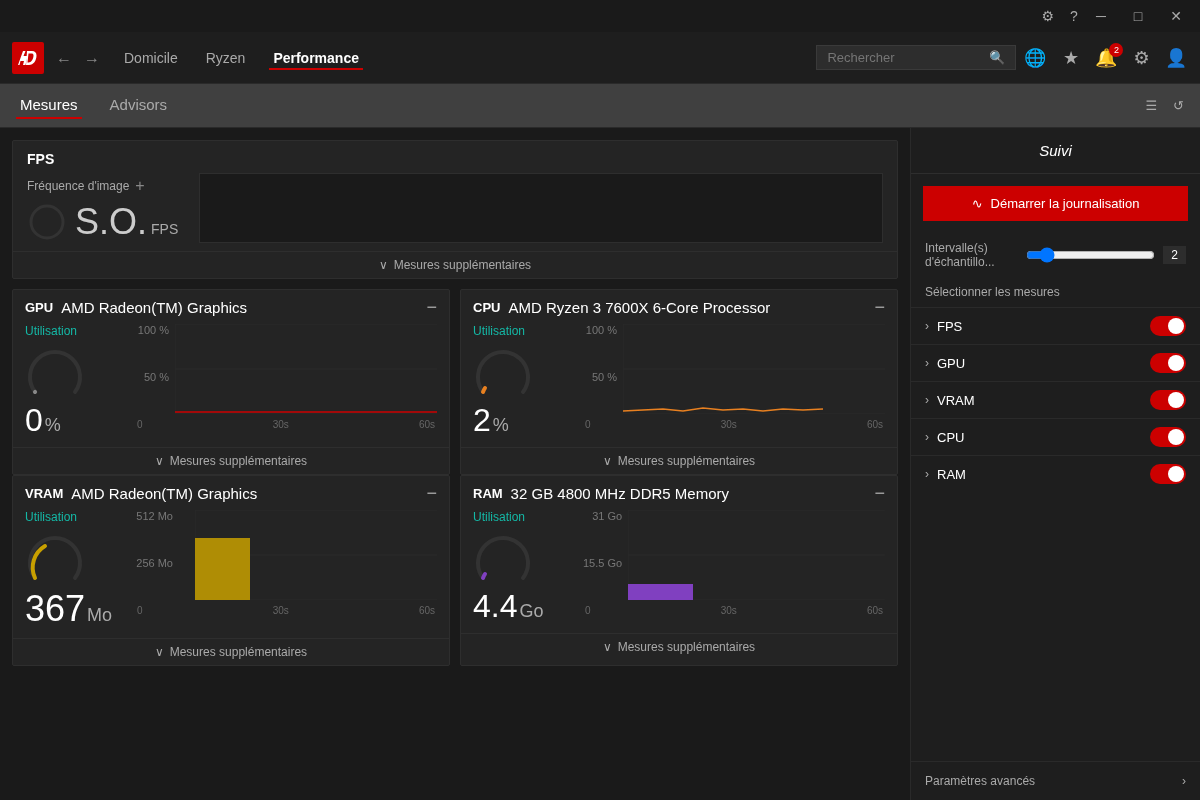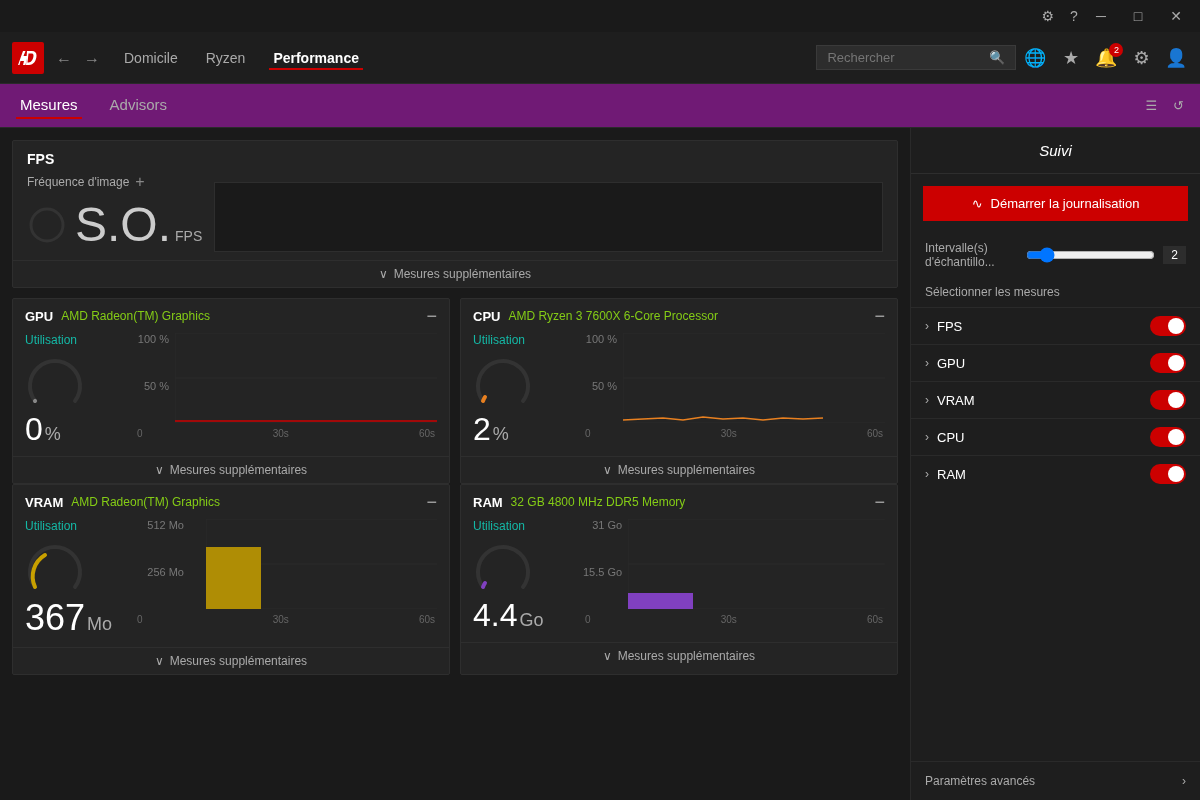--- a/index.html
+++ b/index.html
@@ -19,21 +19,21 @@
     .nav-links { display: flex; gap: 20px; margin-left: 8px; }
     .nav-link { color: #aaa; cursor: pointer; padding: 4px; font-size: 14px; }
     .nav-link.active { color: #fff; font-weight: 600; border-bottom: 2px solid #cc0000; padding-bottom: 2px; }
     .nav-search { margin-left: auto; display: flex; align-items: center; background: #2d2d2d; border: 1px solid #3a3a3a; padding: 4px 10px; gap: 20px; width: 200px; }
     .nav-search input { background: transparent; border: none; outline: none; color: #fff; font-size: 13px; width: 100%; }
     .nav-right-icons { display: flex; gap: 16px; align-items: center; color: #aaa; }
     .nav-icon { cursor: pointer; font-size: 18px; position: relative; }
     .badge { position: absolute; top: -4px; right: -6px; background: #cc0000; color: #fff; font-size: 9px; width: 14px; height: 14px; border-radius: 50%; display: flex; align-items: center; justify-content: center; }
 
     
-    .subnav { background: #701a75; display: flex; align-items: center; height: 44px; padding: 0 16px; border-bottom: 1px solid #2a2a2a; justify-content: space-between; }
+    .subnav { background: #404040; display: flex; align-items: center; height: 44px; padding: 0 16px; border-bottom: 1px solid #2a2a2a; justify-content: space-between; }
     .subnav-left { display: flex; gap: 24px; }
     .subnav-link { color: #aaa; cursor: pointer; padding: 4px; font-size: 15px; }
     .subnav-link.active { color: #fff; border-bottom: 2px solid #cc0000; }
     .subnav-right { display: flex; gap: 16px; color: #aaa; }
 
     
     .main { display: flex; height: calc(800px - 32px - 52px - 44px); }
     .content { flex: 1; overflow-y: auto; padding: 12px; background: #1a1a1a; }
     .sidebar { width: 290px; background: #1e1e1e; border-left: 1px solid #2a2a2a; display: flex; flex-direction: column; overflow-y: auto; }
 
@@ -44,21 +44,21 @@
 
     
     .fps-panel { }
     .more-btn { display: flex; align-items: center; justify-content: center; gap: 6px; padding: 6px; color: #aaa; font-size: 12px; cursor: pointer; border-top: 1px solid #2e2e2e; }
 
     
     .grid-row { display: grid; grid-template-columns: 1fr 1fr; gap: 10px; }
     .metric-panel { background: #242424; border: 1px solid #2e2e2e; border-radius: 2px; }
     .metric-header { display: flex; align-items: center; padding: 8px 12px; gap: 8px; }
     .metric-tag { font-weight: 700; color: #fff; font-size: 13px; }
-    .metric-name { color: #84cc16; font-size: 12px; }
+    .metric-name { color: #ffffff; font-size: 15px; }
     .metric-minimize { margin-left: auto; color: #aaa; cursor: pointer; font-size: 18px; line-height: 1; }
     .metric-body { display: flex; padding: 0 12px 8px; gap: 10px; }
     .metric-left { display: flex; flex-direction: column; justify-content: space-between; min-width: 100px; }
     .metric-util-label { color: #14b8a6; font-size: 12px; margin-bottom: 4px; }
     .metric-right { flex: 1; display: flex; flex-direction: column; }
     .chart-x-labels { display: flex; justify-content: space-between; font-size: 10px; color: #666; margin-top: 2px; padding: 0 2px; }
 
     
     .gauge-svg { width: 60px; height: 60px; }
 
@@ -153,21 +153,21 @@
           <div style="display:flex; align-items:center; gap:6px; color:#aaa; font-size:12px; margin-bottom:6px;">
             <span>Fréquence d'image</span>
             <span style="color:#888; font-size:16px;">+</span>
           </div>
           <div style="display:flex; align-items:center; gap:8px;">
 
             <svg width="40" height="40">
               <circle cx="20" cy="20" r="16" fill="none" stroke="#333" stroke-width="3"></circle>
             </svg>
             <div style="display:flex; align-items:baseline; gap:4px;">
-              <span style="font-size:48px; font-weight:300; color:#ccc;">S.O.</span>
+              <span style="font-size:36px; font-weight:300; color:#ccc;">S.O.</span>
               <span style="font-size:14px; color:#aaa;">FPS</span>
             </div>
           </div>
         </div>
         <div style="flex:1; height:70px; background:#1a1a1a; border:1px solid #2e2e2e;"></div>
       </div>
       <div class="more-btn">
         <span>∨</span>
         <span>Mesures supplémentaires</span>
       </div>
@@ -288,21 +288,21 @@
             <svg class="gauge-svg" viewBox="0 0 60 60">
               <path d="M10 50 A 25 25 0 1 1 50 50" fill="none" stroke="#333" stroke-width="4" stroke-linecap="round"></path>
               <path d="M10 50 A 25 25 0 0 1 20 18" fill="none" stroke="#c8a000" stroke-width="4" stroke-linecap="round"></path>
             </svg>
             <div style="display:flex; align-items:baseline;">
               <span style="font-size:36px; font-weight:300;">367</span>
               <span class="val-unit">Mo</span>
             </div>
           </div>
           <div class="metric-right">
-            <div style="display:flex; gap:20px;margin-left:11px;">
+            <div style="display:flex; gap:20px;">
               <div style="display:flex; flex-direction:column; justify-content:space-between; font-size:11px; color:#777; padding-right:2px; min-width:40px; text-align:right;">
                 <span>512 Mo</span>
                 <span>256 Mo</span>
                 <span></span>
               </div>
               <div style="position:relative; flex:1;">
                 <svg width="100%" height="90">
                   <line x1="0" y1="0" x2="100%" y2="0" stroke="#2a2a2a" stroke-width="1"></line>
                   <line x1="0" y1="45" x2="100%" y2="45" stroke="#2a2a2a" stroke-width="1"></line>
                   <line x1="0" y1="90" x2="100%" y2="90" stroke="#2a2a2a" stroke-width="1"></line>

